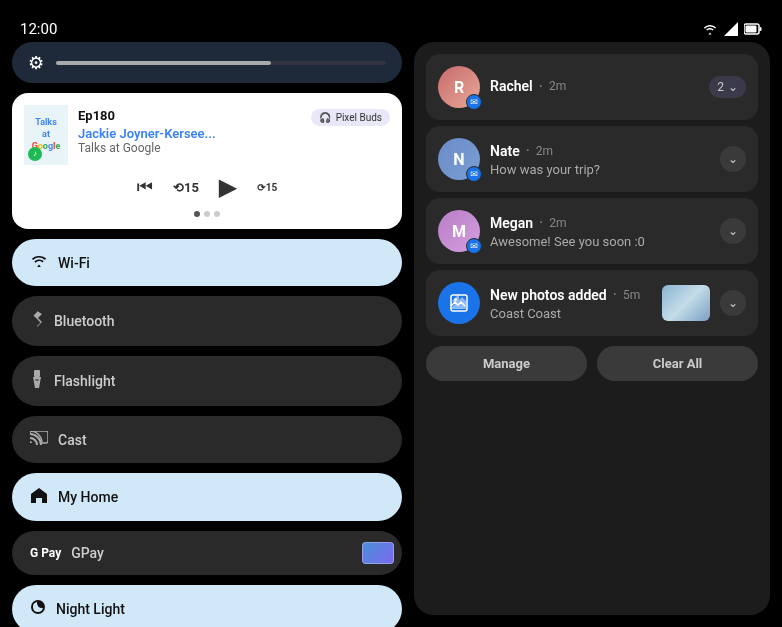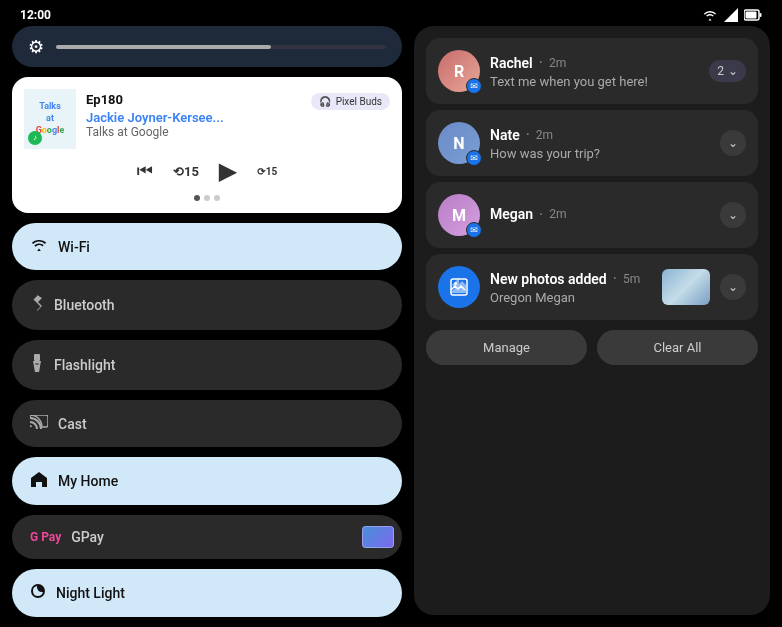--- a/index.html
+++ b/index.html
@@ -11,24 +11,24 @@
       overflow: hidden;
       display: flex;
       flex-direction: column;
     }
 
     
     .status-bar {
       display: flex;
       justify-content: space-between;
       align-items: center;
-      padding: 8px 20px 4px 20px;
+      padding: 20px 20px 4px 20px;
       color: #fff;
-      font-size: 12px;
-      font-weight: 700;
+      font-size: 15px;
+      font-weight: 400;
       flex-shrink: 0;
     }
     .status-icons {
       display: flex;
       align-items: center;
       gap: 6px;
     }
 
     
     .main-content {
@@ -84,21 +84,21 @@
       display: flex;
       flex-direction: column;
       gap: 8px;
     }
     .media-top {
       display: flex;
       align-items: flex-start;
       gap: 10px;
     }
     .media-art {
-      width: 52px;
+      width: 44px;
       height: 60px;
       border-radius: 0;
       background: #e8f4f8;
       display: flex;
       align-items: center;
       justify-content: center;
       font-size: 9px;
       color: #333;
       font-weight: bold;
       text-align: center;
@@ -375,21 +375,21 @@
     }
     .notif-footer-btn {
       flex: 1;
       background: #3a3a3a;
       border-radius: 50px;
       padding: 10px;
       text-align: center;
       font-size: 13px;
       color: #ccc;
       cursor: pointer;
-      font-weight: 400;
+      font-weight: 700;
     }
   </style>
 </head>
 <body>
 
 <div class="status-bar">
   <span>12:00</span>
   <div class="status-icons">
 
     <svg width="16" height="12" viewBox="0 0 16 12" fill="white">
@@ -500,21 +500,21 @@
       <div class="tile active">
         <span class="tile-icon">
           <svg width="18" height="16" viewBox="0 0 18 16" fill="#111">
             <path d="M9 1L1 7v9h5v-5h6v5h5V7z"></path>
           </svg>
         </span>
         <span class="tile-label">My Home</span>
       </div>
 
       <div class="tile inactive tile-gpay-wrapper" style="position:relative;">
-        <span class="tile-icon" style="font-size:12px;color:#ec4899;font-weight:bold;">G Pay</span>
+        <span class="tile-icon" style="font-size:12px;color:#ffffff;font-weight:bold;">G Pay</span>
         <span class="tile-label">GPay</span>
         <div class="card-preview"></div>
       </div>
 
       <div class="tile active">
         <span class="tile-icon">
           <svg width="16" height="16" viewBox="0 0 16 16" fill="#111">
             <path d="M8 1a7 7 0 1 0 7 7A7 7 0 0 0 8 1zm0 12a5 5 0 0 1-1-9.9A5 5 0 0 0 12.9 9 5 5 0 0 1 8 13z"></path>
           </svg>
         </span>
@@ -558,21 +558,20 @@
       <div class="notif-avatar">
         <div class="avatar-1" style="display:flex;align-items:center;justify-content:center;color:#fff;font-size:16px;font-weight:bold;">R</div>
         <div class="msg-icon">✉</div>
       </div>
       <div class="notif-content">
         <div class="notif-header">
           <span class="notif-name">Rachel</span>
           <span style="color:#888">·</span>
           <span class="notif-time">2m</span>
         </div>
-        <div class="notif-text">Text me when you get here!</div>
       </div>
       <div class="notif-action">
         <div class="badge-count">
           <span>2</span>
           <span>⌄</span>
         </div>
       </div>
     </div>
 
     <div class="notif-card">
@@ -597,20 +596,21 @@
       <div class="notif-avatar">
         <div class="avatar-3" style="display:flex;align-items:center;justify-content:center;color:#fff;font-size:16px;font-weight:bold;">M</div>
         <div class="msg-icon">✉</div>
       </div>
       <div class="notif-content">
         <div class="notif-header">
           <span class="notif-name">Megan</span>
           <span style="color:#888">·</span>
           <span class="notif-time">2m</span>
         </div>
+        <div class="notif-text">Awesome! See you soon :0</div>
       </div>
       <div class="notif-action">
         <div class="chevron-btn">⌄</div>
       </div>
     </div>
 
     <div class="notif-card">
       <div class="photos-icon">
         <svg width="22" height="22" viewBox="0 0 22 22" fill="none">
           <path d="M11 2L4 9l3 3-5 5h16V9l-4-4-3 3z" fill="white" opacity="0.5"></path>
@@ -618,21 +618,21 @@
           <circle cx="7.5" cy="7.5" r="1.5" fill="white"></circle>
           <path d="M3 14l4-4 3 3 3-3 4 4" stroke="white" stroke-width="1.5" fill="none"></path>
         </svg>
       </div>
       <div class="notif-content">
         <div class="notif-header">
           <span class="notif-name">New photos added</span>
           <span style="color:#888">·</span>
           <span class="notif-time">5m</span>
         </div>
-        <div class="notif-text">Oregon Megan</div>
+        <div class="notif-text">Coast Coast</div>
       </div>
       <div class="photos-thumb"></div>
       <div class="chevron-btn">⌄</div>
     </div>
 
     <div class="notif-footer">
       <div class="notif-footer-btn">Manage</div>
       <div class="notif-footer-btn">Clear All</div>
     </div>
 

